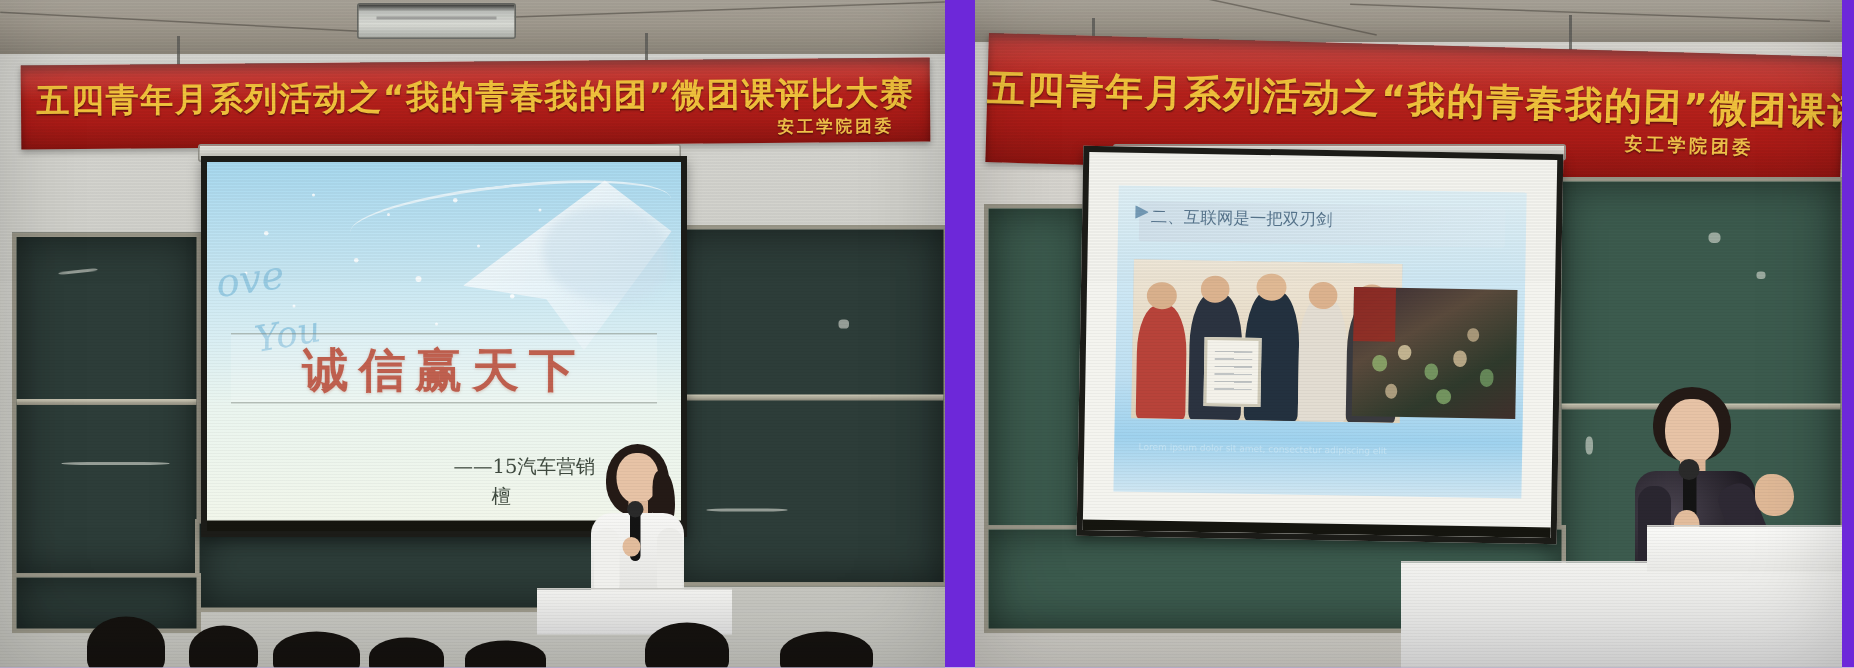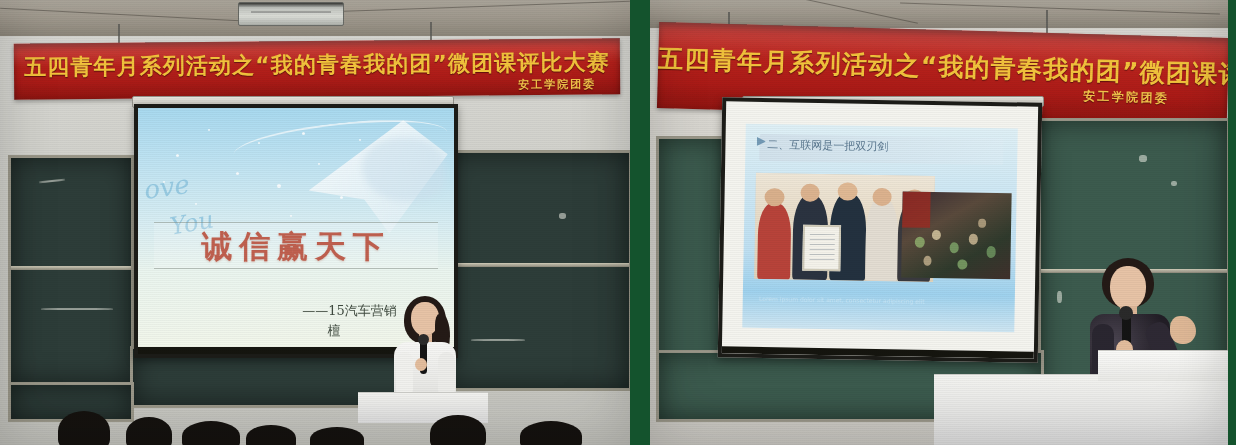--- a/index.html
+++ b/index.html
@@ -1,19 +1,19 @@
 <!DOCTYPE html>
 <html><head>
 <meta charset="utf-8">
 <title>Event Photo Pair</title>
 <style>
   html,body{margin:0;padding:0;background:#ffffff;}
   body{width:1236px;height:445px;overflow:hidden;
        font-family:"Liberation Sans","DejaVu Sans",sans-serif;}
-  .stage{position:relative;width:1236px;height:445px;background:#14532d;}
+  .stage{position:relative;width:1236px;height:445px;background:#6d28d9;}
 
   .photo{position:absolute;overflow:hidden;background:#8d8f8c;}
   #photo-left{left:0;top:0;width:630px;height:445px;}
   #photo-right{left:650px;top:0;width:578px;height:445px;}
 
   
   .ceiling{position:absolute;left:0;top:0;width:100%;
     background:linear-gradient(180deg,#b9b3a7 0%,#a9a296 45%,#8e887c 100%);}
   .ceiling-seam{position:absolute;height:1px;background:rgba(60,55,48,.45);}
   .projector{position:absolute;background:linear-gradient(180deg,#3a3a38,#cfd2cd 22%,#e6e8e2 60%,#b3b6b0);

